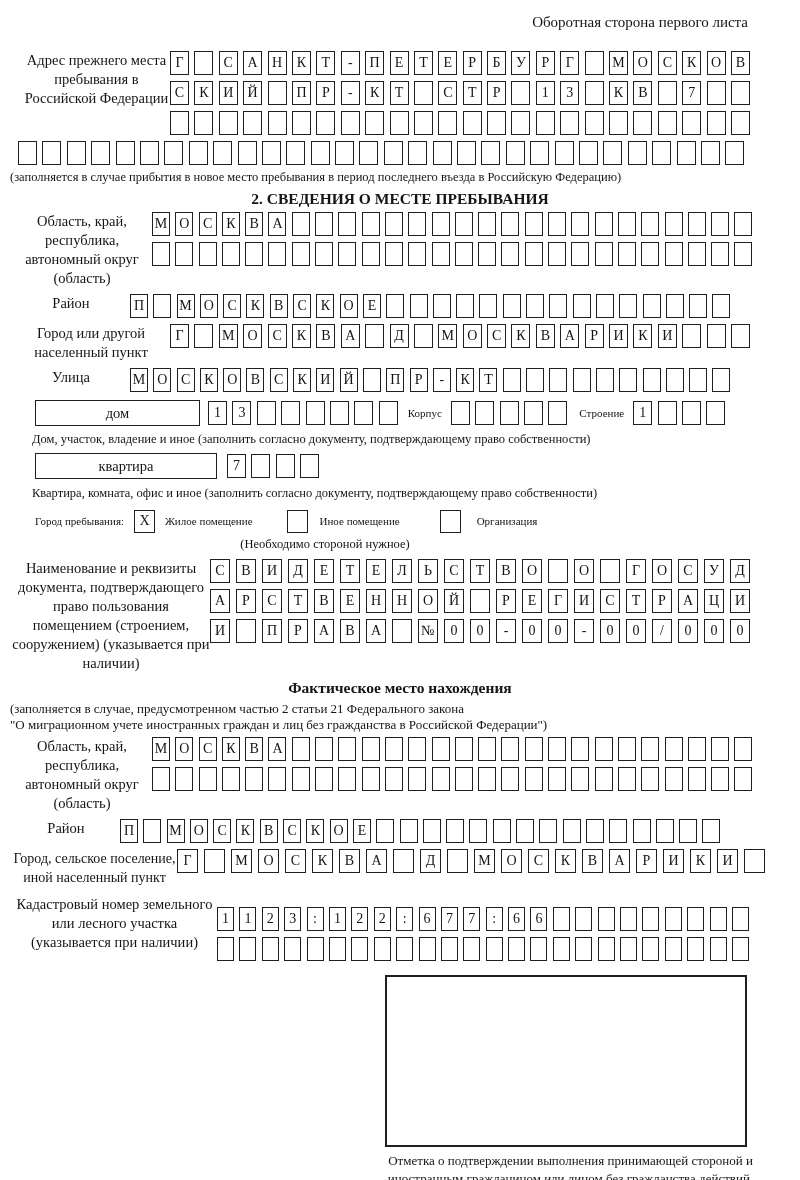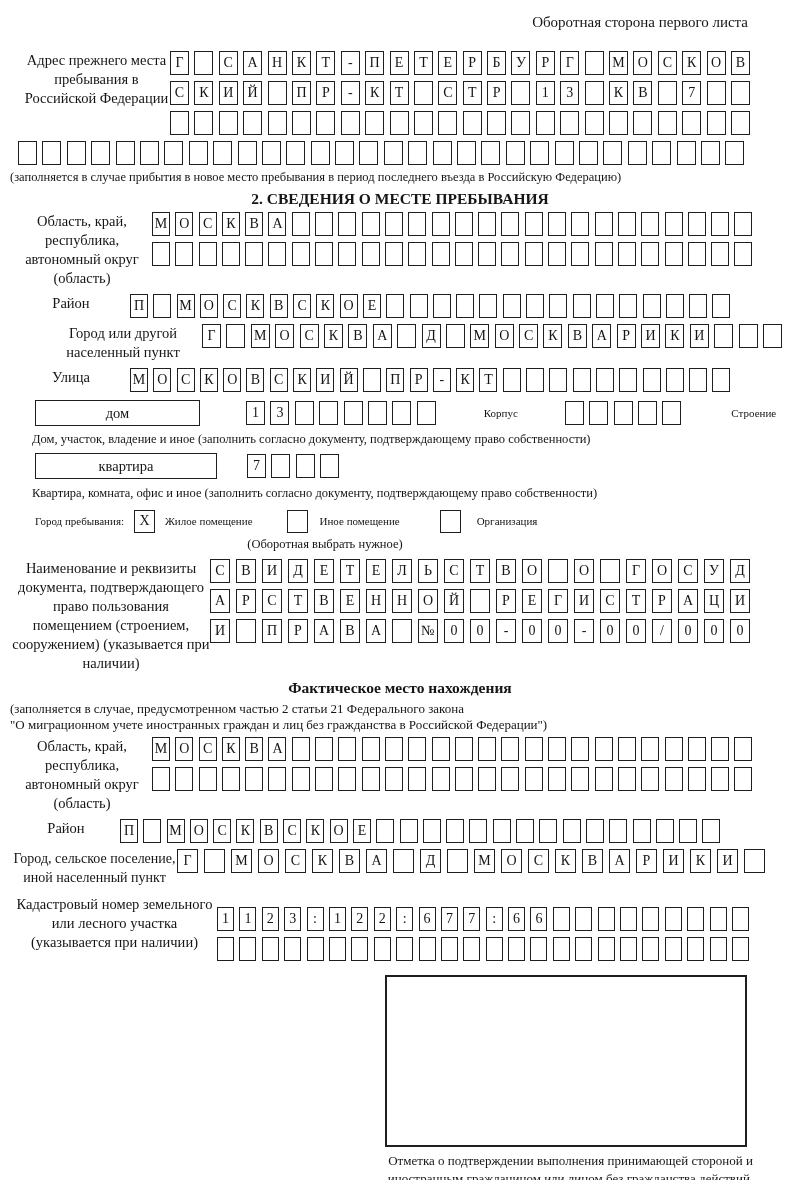--- a/index.html
+++ b/index.html
@@ -250,21 +250,21 @@
         <div class="cell"></div>
         <div class="cell"></div>
         <div class="cell"></div>
         <div class="cell"></div>
         <div class="cell"></div>
         <div class="cell"></div>
         <div class="cell"></div>
       </div>
   </div>
 
-  <div class="row" style="margin-top:6px;margin-left:32px;">
+  <div class="row" style="margin-top:6px;">
     <div class="lbl" style="margin-left:2px;width:158px;">Город или другой населенный пункт</div>
     <div class="grid g24">
         <div class="cell">Г</div>
         <div class="cell"></div>
         <div class="cell">М</div>
         <div class="cell">О</div>
         <div class="cell">С</div>
         <div class="cell">К</div>
         <div class="cell">В</div>
         <div class="cell">А</div>
@@ -312,21 +312,21 @@
         <div class="cell"></div>
         <div class="cell"></div>
         <div class="cell"></div>
         <div class="cell"></div>
         <div class="cell"></div>
         <div class="cell"></div>
         <div class="cell"></div>
       </div>
   </div>
 
-  <div class="row" style="margin-top:8px;margin-left:25px;align-items:center;gap:38px;">
+  <div class="row" style="margin-top:8px;margin-left:25px;align-items:center;">
     <div class="namebox" style="width:165px;">дом</div>
     <div class="grid g24" style="margin-left:8px;">
         <div class="cell">1</div>
         <div class="cell">3</div>
         <div class="cell"></div>
         <div class="cell"></div>
         <div class="cell"></div>
         <div class="cell"></div>
         <div class="cell"></div>
         <div class="cell"></div>
@@ -342,41 +342,41 @@
     <div class="inline-lbl" style="margin:0 9px 0 12px;">Строение</div>
     <div class="grid g24">
         <div class="cell">1</div>
         <div class="cell"></div>
         <div class="cell"></div>
         <div class="cell"></div>
       </div>
   </div>
   <div class="caption" style="margin-top:5px;margin-left:22px;">Дом, участок, владение и иное (заполнить согласно документу, подтверждающему право собственности)</div>
 
-  <div class="row" style="margin-top:6px;margin-left:25px;align-items:center;gap:20px;">
+  <div class="row" style="margin-top:6px;margin-left:25px;align-items:center;">
     <div class="namebox" style="width:182px;">квартира</div>
     <div class="grid g24" style="margin-left:10px;">
         <div class="cell">7</div>
         <div class="cell"></div>
         <div class="cell"></div>
         <div class="cell"></div>
       </div>
   </div>
   <div class="caption" style="margin-top:6px;margin-left:22px;">Квартира, комната, офис и иное (заполнить согласно документу, подтверждающему право собственности)</div>
 
   <div class="row" style="margin-top:7px;margin-left:25px;align-items:center;">
     <div class="inline-lbl">Город пребывания:</div>
     <div class="chk" style="margin-left:10px;">X</div>
     <div class="inline-lbl" style="margin-left:10px;">Жилое помещение</div>
     <div class="chk" style="margin-left:34px;"></div>
     <div class="inline-lbl" style="margin-left:12px;">Иное помещение</div>
     <div class="chk" style="margin-left:40px;"></div>
     <div class="inline-lbl" style="margin-left:16px;">Организация</div>
   </div>
-  <div class="caption" style="margin-left:160px;width:310px;text-align:center;margin-top:2px;">(Оборотная выбрать нужное)</div>
+  <div class="caption" style="margin-left:160px;width:310px;text-align:center;margin-top:2px;">(Необходимо стороной нужное)</div>
 
   <div class="row" style="margin-top:7px;">
     <div class="lbl" style="margin-left:2px;width:198px;">Наименование и реквизиты документа, подтверждающего право пользования помещением (строением, сооружением) (указывается при наличии)</div>
     <div class="stack">
       <div class="grid gdoc">
           <div class="cell">С</div>
           <div class="cell">В</div>
           <div class="cell">И</div>
           <div class="cell">Д</div>
           <div class="cell">Е</div>

